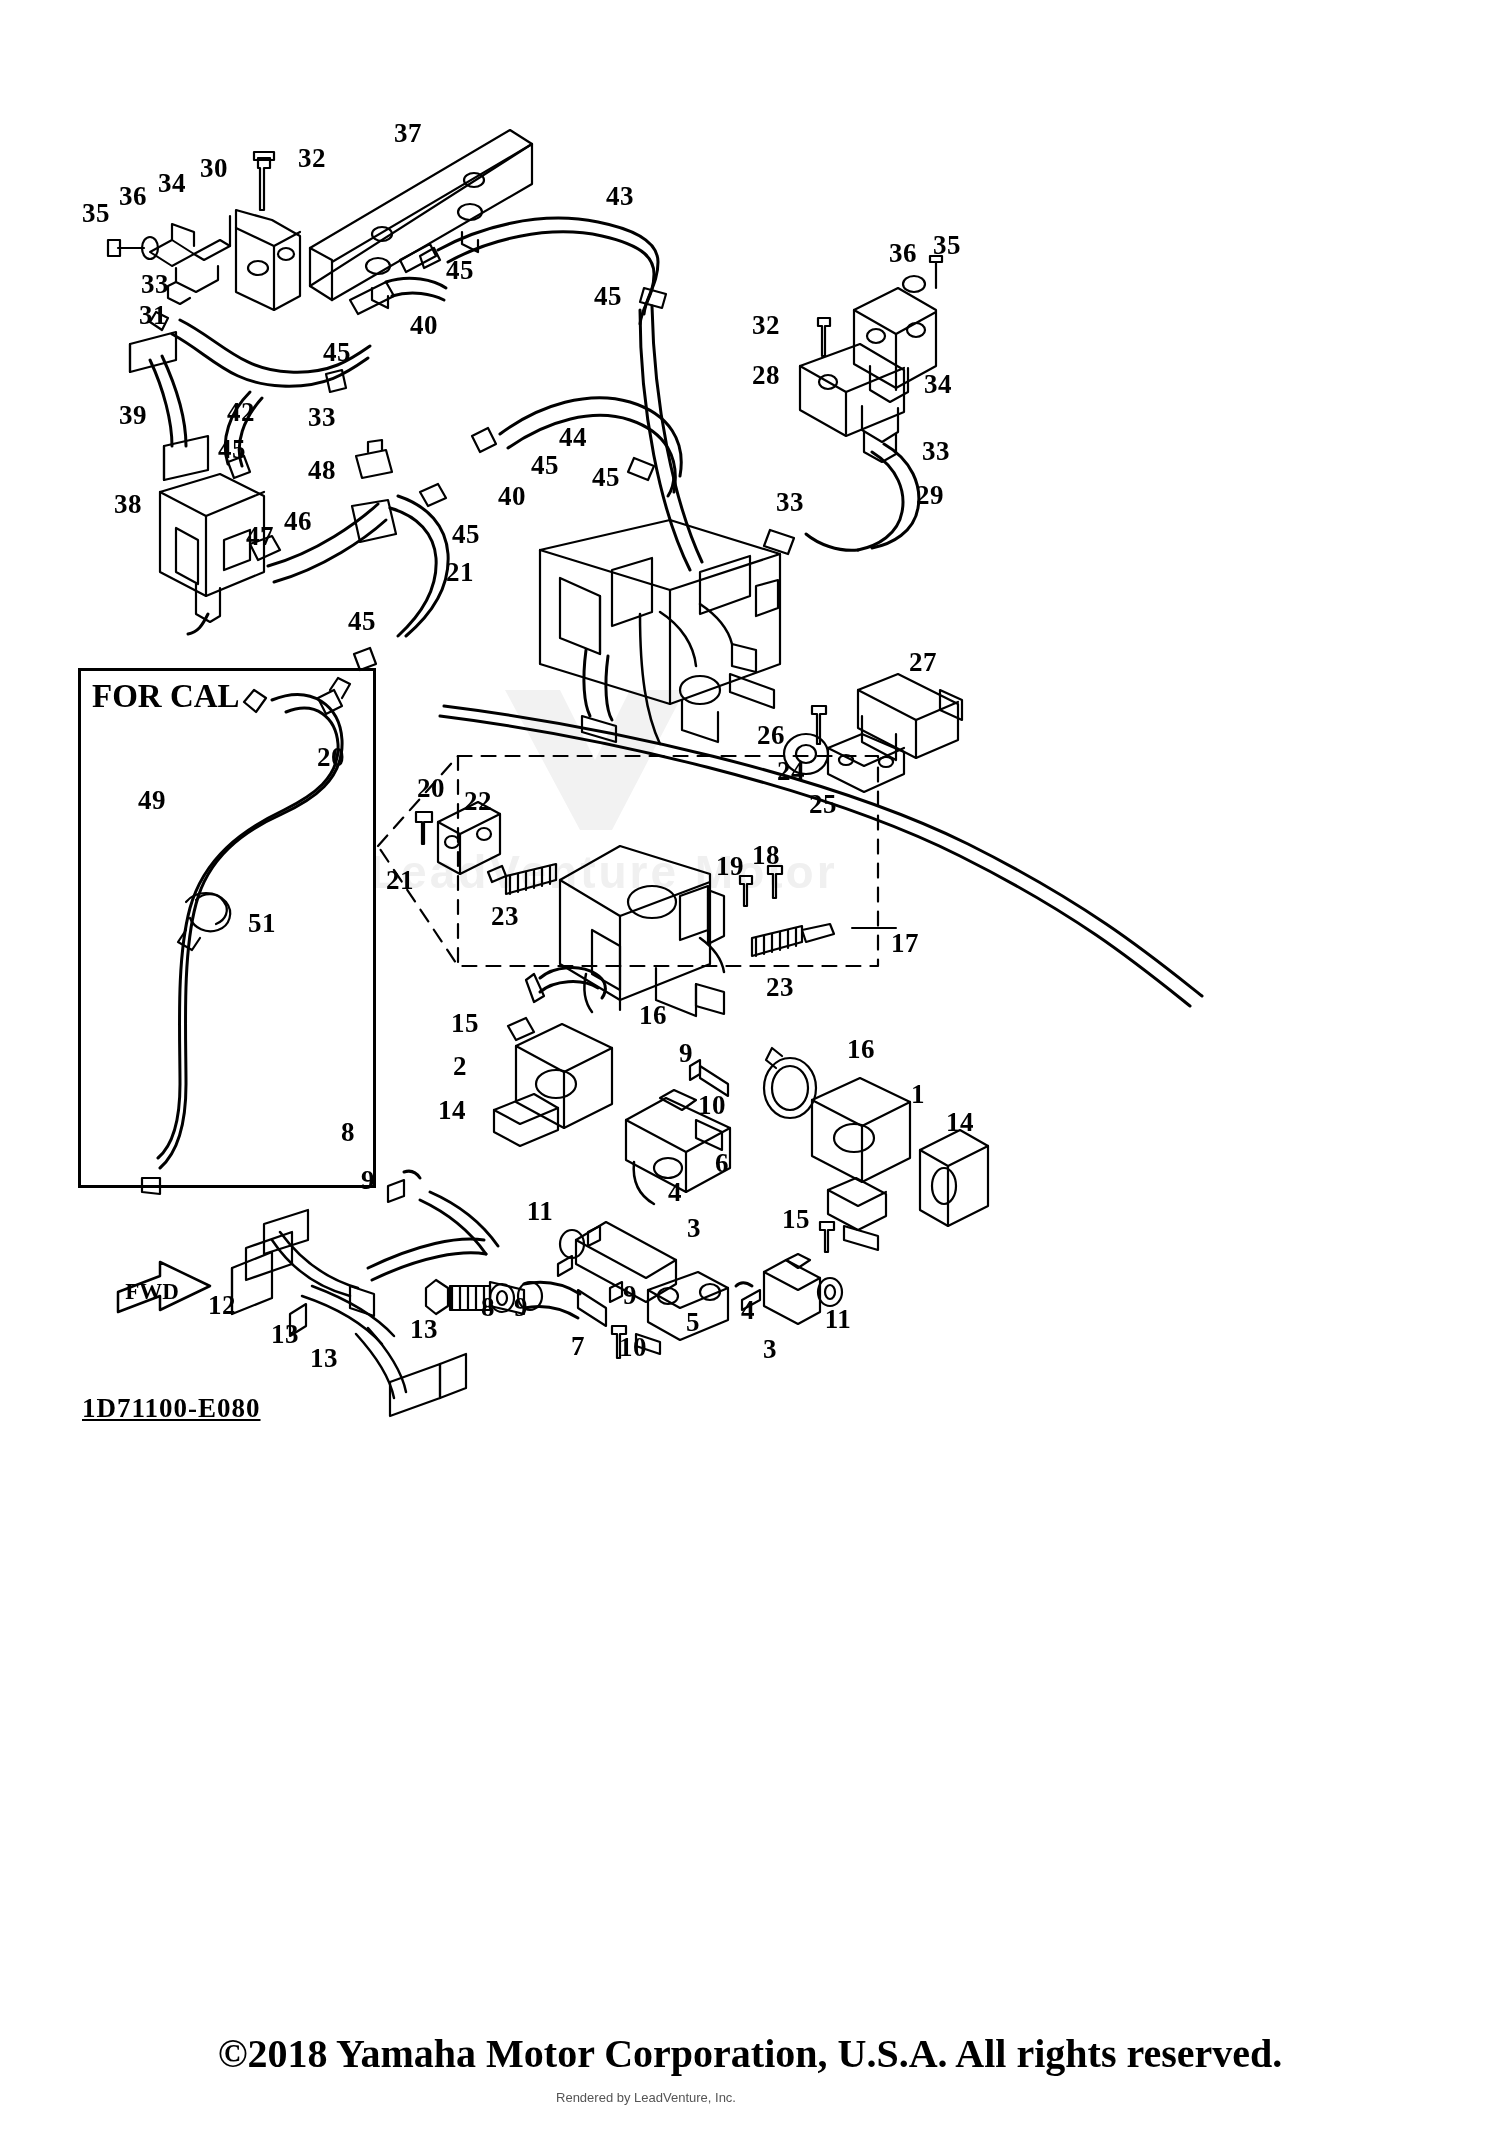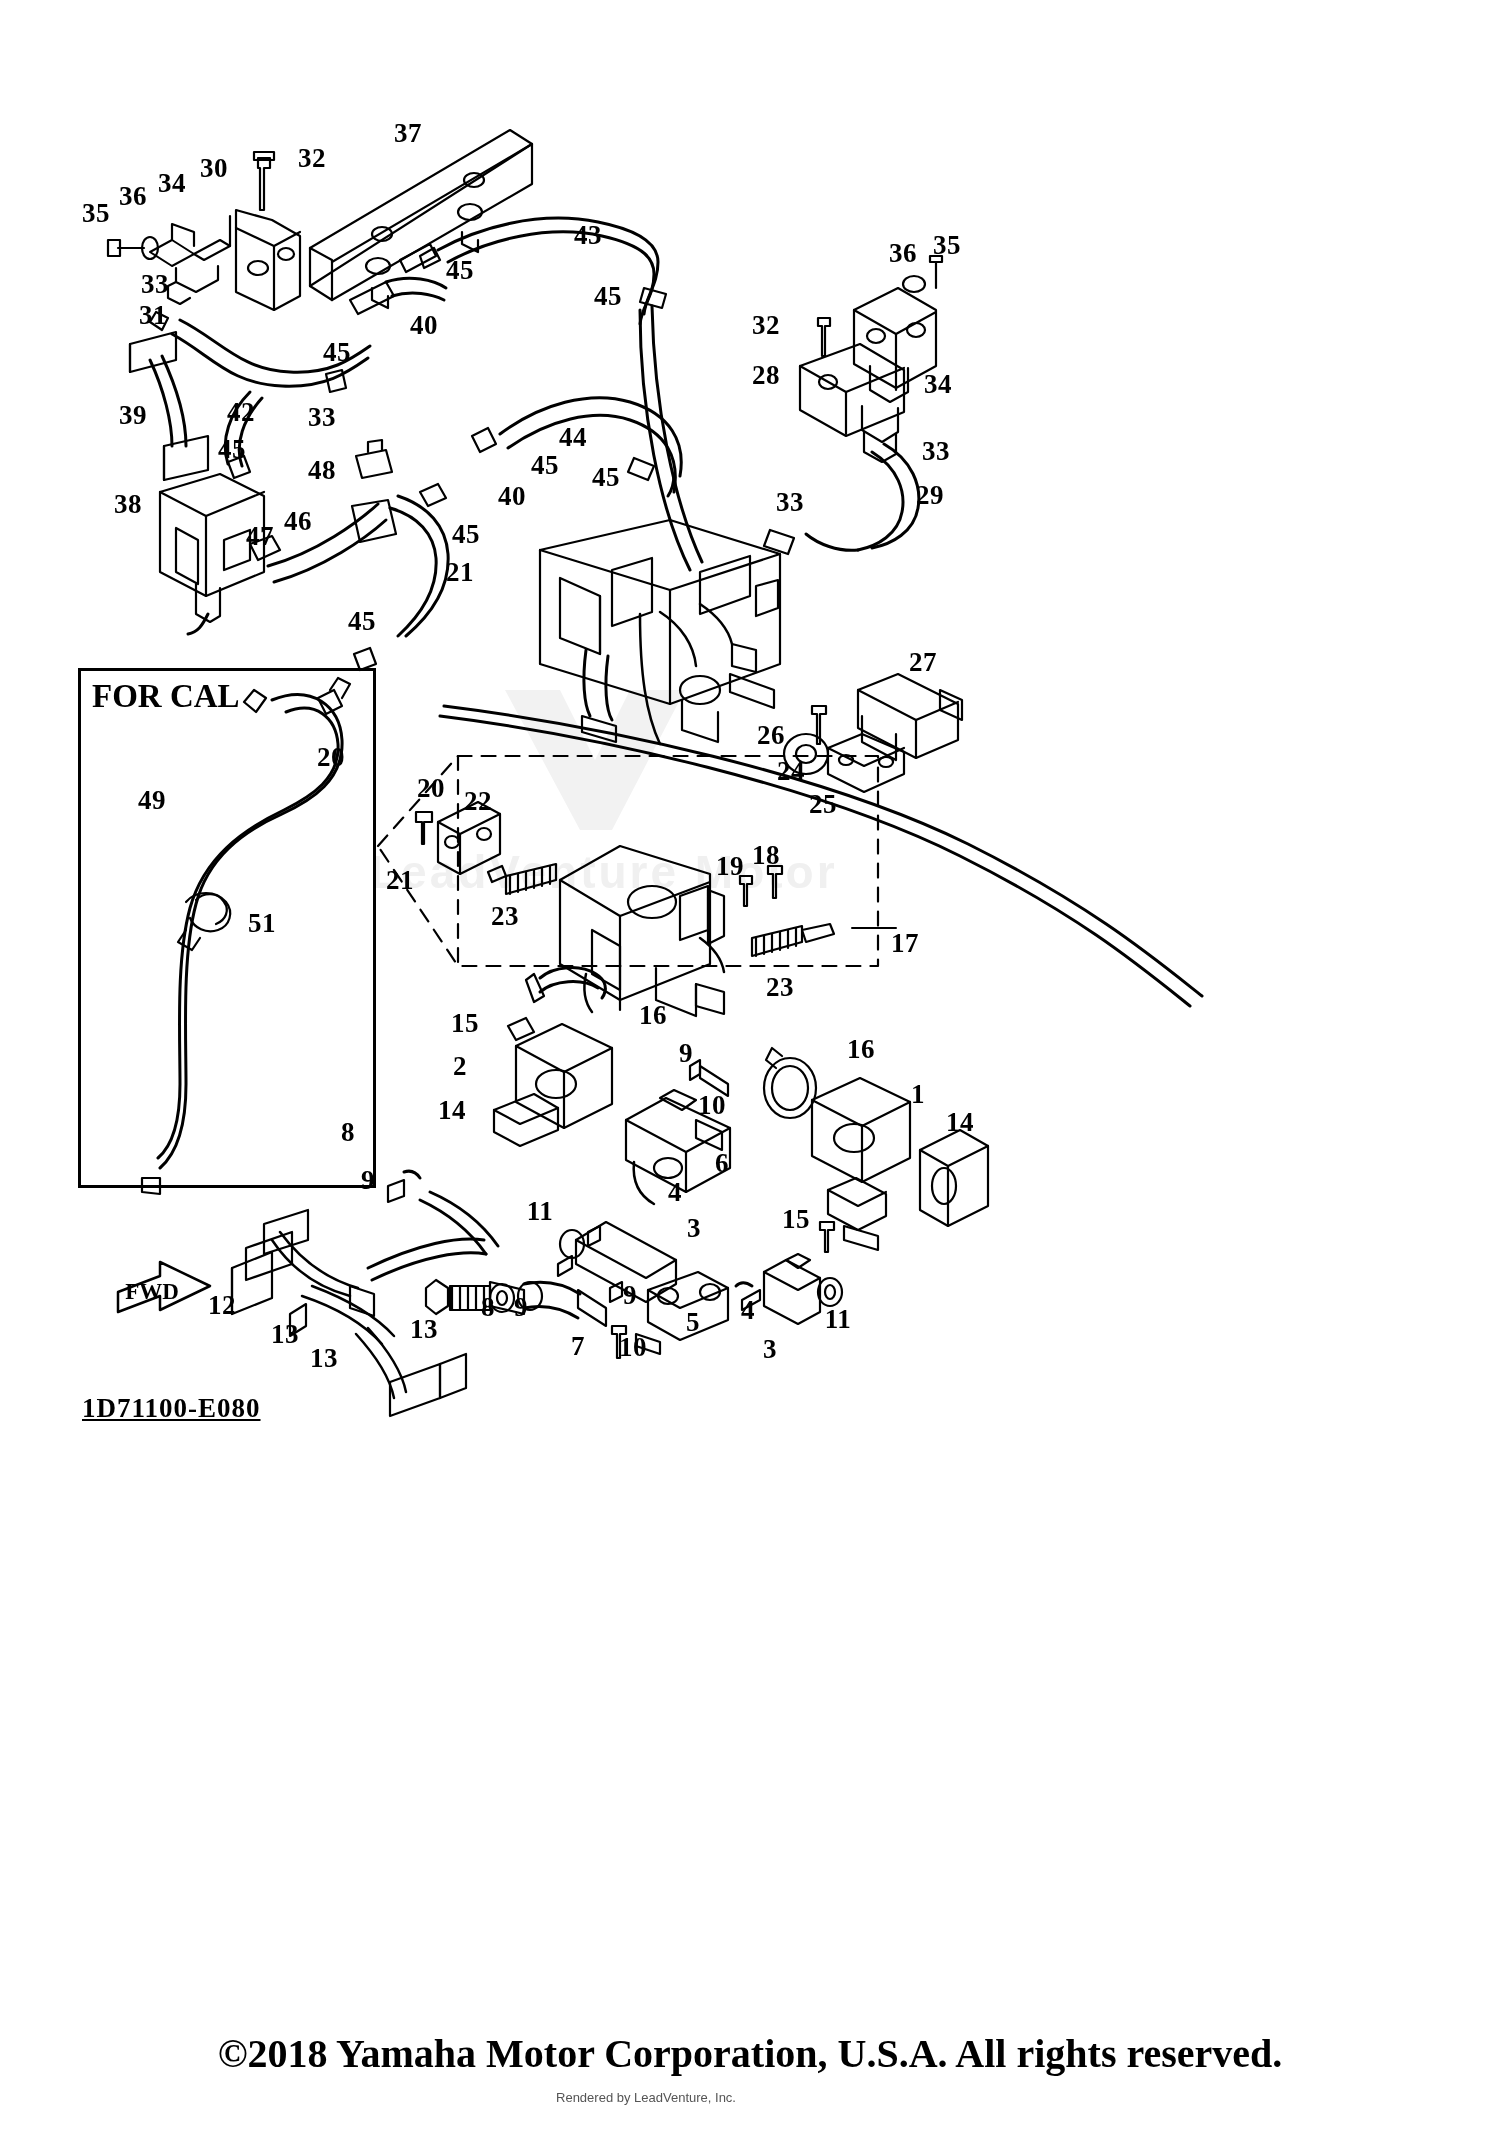--- a/index.html
+++ b/index.html
@@ -415,21 +415,21 @@
 
   <div class="partnum" style="left:82px; top:1393px;">1D71100-E080</div>
 
   <div id="callouts">
       <div class="callout" style="left: 96px; top: 213px;">35</div>
       <div class="callout" style="left: 133px; top: 196px;">36</div>
       <div class="callout" style="left: 172px; top: 183px;">34</div>
       <div class="callout" style="left: 214px; top: 168px;">30</div>
       <div class="callout" style="left: 312px; top: 158px;">32</div>
       <div class="callout" style="left: 408px; top: 133px;">37</div>
-      <div class="callout" style="left: 588px; top: 196px; margin-top: 39px;">43</div>
+      <div class="callout" style="left: 620px; top: 196px;">43</div>
       <div class="callout" style="left: 155px; top: 284px;">33</div>
       <div class="callout" style="left: 153px; top: 315px;">31</div>
       <div class="callout" style="left: 460px; top: 270px;">45</div>
       <div class="callout" style="left: 424px; top: 325px;">40</div>
       <div class="callout" style="left: 608px; top: 296px;">45</div>
       <div class="callout" style="left: 903px; top: 253px;">36</div>
       <div class="callout" style="left: 947px; top: 245px;">35</div>
       <div class="callout" style="left: 766px; top: 325px;">32</div>
       <div class="callout" style="left: 337px; top: 352px;">45</div>
       <div class="callout" style="left: 766px; top: 375px;">28</div>

